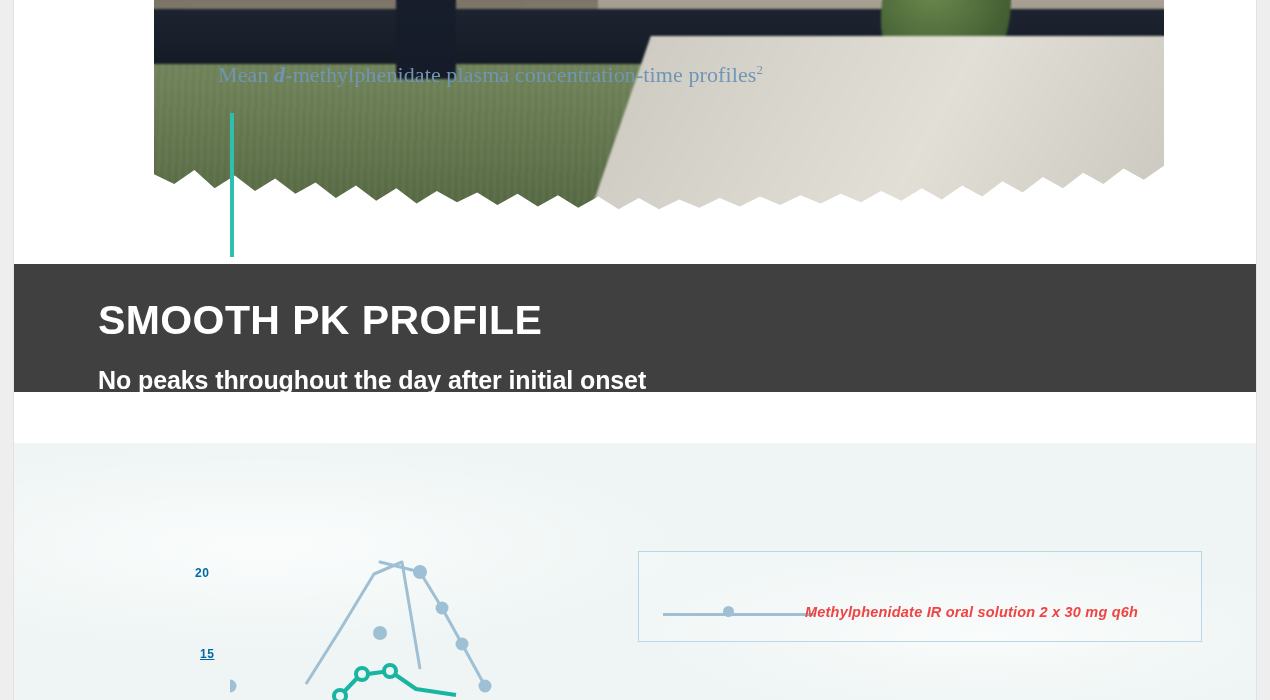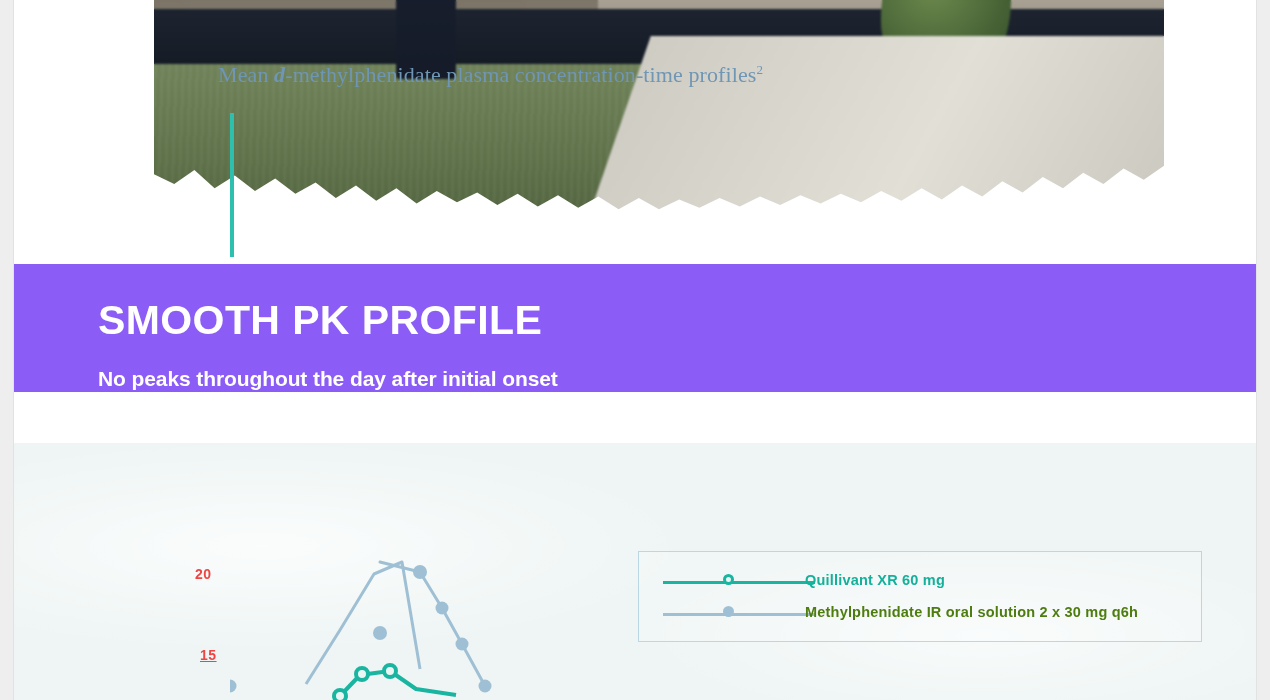--- a/index.html
+++ b/index.html
@@ -82,30 +82,30 @@
       30% 86%,32% 72%,34% 90%,36% 74%,38% 92%,40% 76%,42% 94%,44% 78%,
       46% 96%,48% 80%,50% 96%,52% 82%,54% 94%,56% 80%,58% 92%,60% 78%,
       62% 90%,64% 76%,66% 88%,68% 74%,70% 86%,72% 70%,74% 84%,76% 66%,
       78% 82%,80% 62%,82% 78%,84% 56%,86% 72%,88% 50%,90% 66%,92% 44%,
       94% 60%,96% 38%,98% 54%,100% 34%,100% 100%);
   }
 
   
   .banner{
     position:absolute;left:0;top:264px;width:1242px;height:128px;
-    background:#8b5cf6;
+    background:#404040;
     color:#ffffff;
   }
   .banner-title{
     position:absolute;left:84px;top:36px;
     font-size:41px;font-weight:700;letter-spacing:.4px;line-height:1;
   }
   .banner-sub{
     position:absolute;left:84px;top:104px;
-    font-size:21px;font-weight:700;letter-spacing:-.1px;line-height:1;
+    font-size:25px;font-weight:700;letter-spacing:-.1px;line-height:1;
   }
 
   
   .chart-section{
     position:absolute;left:0;top:443px;width:1242px;height:257px;
     background:
       radial-gradient(ellipse 50% 60% at 20% 40%,rgba(255,255,255,.75),transparent 70%),
       radial-gradient(ellipse 40% 50% at 78% 75%,rgba(255,255,255,.6),transparent 70%),
       #eef5f4;
   }
@@ -115,21 +115,21 @@
   }
   .chart-title .ital{font-style:italic;font-weight:600;}
   .chart-title sup{font-size:13px;}
 
   
   .y-axis{
     position:absolute;left:216px;top:113px;width:4px;height:144px;
     background:#2fbfae;
   }
   .tick{
-    position:absolute;color:#ef4444;font-size:14px;font-weight:600;
+    position:absolute;color:#0369a1;font-size:12px;font-weight:600;
     letter-spacing:.5px;
   }
   .tick-20{left:181px;top:566px;}
   .tick-15{left:186px;top:647px;text-decoration:underline;}
 
   .plot{position:absolute;left:216px;top:443px;width:1026px;height:257px;}
 
   
   .legend{
     position:absolute;left:624px;top:551px;width:562px;height:89px;
@@ -148,21 +148,21 @@
     position:absolute;left:84px;top:6px;width:11px;height:11px;border-radius:50%;
     box-sizing:border-box;
   }
   .legend-dot.teal{border:3px solid #19b5a0;background:#eaf6f4;}
   .legend-dot.grey{background:#9fc0d4;border:0;}
   .legend-label{
     position:absolute;left:166px;top:4px;font-size:14.5px;font-weight:700;
     letter-spacing:.2px;white-space:nowrap;
   }
   .legend-label.teal{color:#14b09a;}
-  .legend-label.grey{color:#4d7c0f;}
+  .legend-label.grey{color:#ef4444;font-style:italic;}
 </style>
 </head>
 <body>
 
 <div class="page">
 
   <div class="photo-wrap">
     <div class="photo">
       <div class="ph-sky"></div>
       <div class="ph-house"></div>
@@ -208,25 +208,20 @@
     </g>
     <polyline points="110,253 130,232 160,228 186,246 226,252" fill="none" stroke="#19b5a0" stroke-width="4" stroke-linejoin="round"></polyline>
     <g fill="#eaf6f4" stroke="#19b5a0" stroke-width="4">
       <circle cx="110" cy="253" r="6"></circle>
       <circle cx="132" cy="231" r="6"></circle>
       <circle cx="160" cy="228" r="6"></circle>
     </g>
   </svg>
 
   <div class="legend">
-    <div class="legend-row r1">
-      <div class="legend-line teal"></div>
-      <div class="legend-dot teal"></div>
-      <div class="legend-label teal">Quillivant XR 60 mg</div>
-    </div>
     <div class="legend-row r2">
       <div class="legend-line grey"></div>
       <div class="legend-dot grey"></div>
       <div class="legend-label grey">Methylphenidate IR oral solution 2 x 30 mg q6h</div>
     </div>
   </div>
 
 </div>
 
 </body></html>

